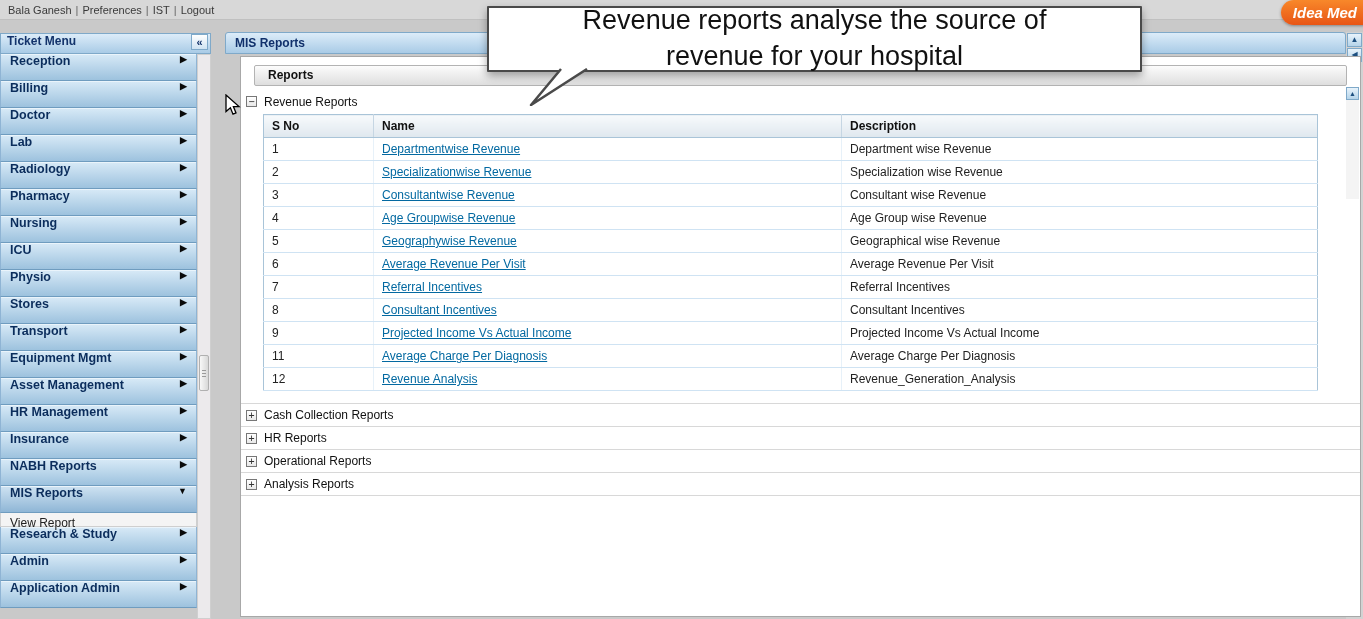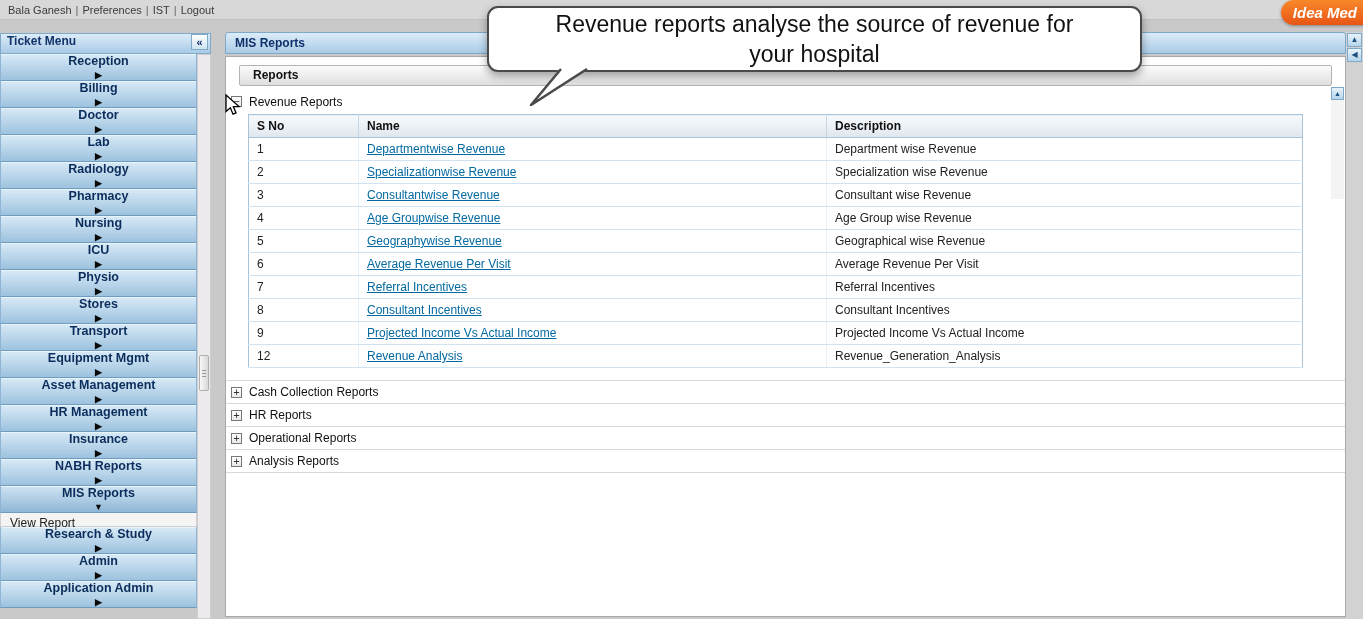--- a/index.html
+++ b/index.html
@@ -37,22 +37,22 @@
   .collapse-btn {
     width:17px; height:16px; border:1px solid #7fa9c9;
     background:linear-gradient(#ffffff,#cfe3f2);
     font-size:11px; line-height:14px; text-align:center; color:#13336b; cursor:pointer;
   }
   .side-items { position:absolute; left:0; top:21px; width:197px; }
   .side-item {
     height:27px; background:linear-gradient(#d8eaf7,#9dc2de);
     border-bottom:1px solid #6f9cbf; border-left:1px solid #8fb4d4; border-right:1px solid #8fb4d4;
     box-shadow:inset 0 1px 0 #eaf4fb;
-    display:flex; align-items:center; justify-content:space-between;
-    padding:0 9px; font-weight:bold; font-size:12.5px; color:#0b2d5c; cursor:pointer;flex-direction:column;
+    display:flex; align-items:flex-start; justify-content:space-between;
+    padding:0 9px; font-weight:bold; font-size:12.5px; color:#0b2d5c; cursor:pointer;
   }
   .side-item.selected { background:linear-gradient(#cfe3f2,#8fb6d6); }
   .side-arrow { font-size:9px; color:#0a0a0a; }
   .side-sub {
     height:14px; line-height:21px; background:#f4f4f4;
     border-bottom:1px solid #cfcfcf; border-left:1px solid #cfcfcf; border-right:1px solid #cfcfcf;
     font-size:12px; color:#222; padding-left:9px; cursor:pointer;
   }
   .sidebar-scroll {
     position:absolute; left:197px; top:21px; width:14px; bottom:0;
@@ -77,21 +77,21 @@
   }
   .right-strip { position:absolute; right:0; top:32px; width:17px; bottom:0; background:#d2d2d2; }
   .strip-btn {
     width:15px; height:14px; margin:1px auto 0; border:1px solid #7fa9c9;
     background:linear-gradient(#e8f3fb,#b5d4ea);
     font-size:8px; text-align:center; line-height:12px; color:#1d4f7f; cursor:pointer;
   }
 
   
   .panel {
-    position:absolute; left:225px; top:56px; width:1121px; bottom:2px;
+    position:absolute; left:240px; top:56px; width:1121px; bottom:2px;
     background:#fff; border:1px solid #a8a8a8;
   }
   .reports-bar {
     margin:8px 13px 4px 13px; height:21px;
     background:linear-gradient(#fcfcfc,#dedede); border:1px solid #b3b3b3;
     font-weight:bold; font-size:12px; color:#111; line-height:19px;
     padding-left:13px; border-radius:2px;
   }
   .section-header {
     display:flex; align-items:center; gap:7px; height:23px;
@@ -122,24 +122,24 @@
   .collapsed-sections { margin-top:12px; border-top:1px solid #d8d8d8; }
   .collapsed-sections .section-header { border-bottom:1px solid #d8d8d8; }
   .panel-scroll {
     position:absolute; top:30px; right:1px; width:13px; height:112px; background:#f4f4f4;
   }
   .panel-scroll .strip-btn { width:13px; height:13px; margin:0; font-size:7px; line-height:11px; }
 
   
   .callout {
     position:absolute; left:487px; top:6px; width:655px; height:66px; z-index:40;
-    background:#fff; border:2px solid #4a4a4a; border-radius:11px;
+    background:#fff; border:2px solid #4a4a4a; border-radius:1px;
     box-shadow:0 4px 9px rgba(0,0,0,.35);
     display:flex; align-items:center; justify-content:center; text-align:center;
-    font-size:23px; color:#111; line-height:1.32; padding:0 45px;
+    font-size:27px; color:#111; line-height:1.32; padding:0 45px;
   }
   .callout-tail { position:absolute; left:38px; top:calc(100% - 2px); }
 
   
   .cursor { position:absolute; left:225px; top:94px; z-index:50; }
 </style>
 </head>
 <body>
 
 <div class="topbar">
@@ -306,20 +306,25 @@
             <td>8</td>
             <td><a class="report-link">Consultant Incentives</a></td>
             <td>Consultant Incentives</td>
           </tr>
           <tr>
             <td>9</td>
             <td><a class="report-link">Projected Income Vs Actual Income</a></td>
             <td>Projected Income Vs Actual Income</td>
           </tr>
           <tr>
+            <td>11</td>
+            <td><a class="report-link">Average Charge Per Diagnosis</a></td>
+            <td>Average Charge Per Diagnosis</td>
+          </tr>
+          <tr>
             <td>12</td>
             <td><a class="report-link">Revenue Analysis</a></td>
             <td>Revenue_Generation_Analysis</td>
           </tr>
         </tbody>
     </table>
   </div>
 
   <div class="collapsed-sections">
       <div class="section-header collapsed">

